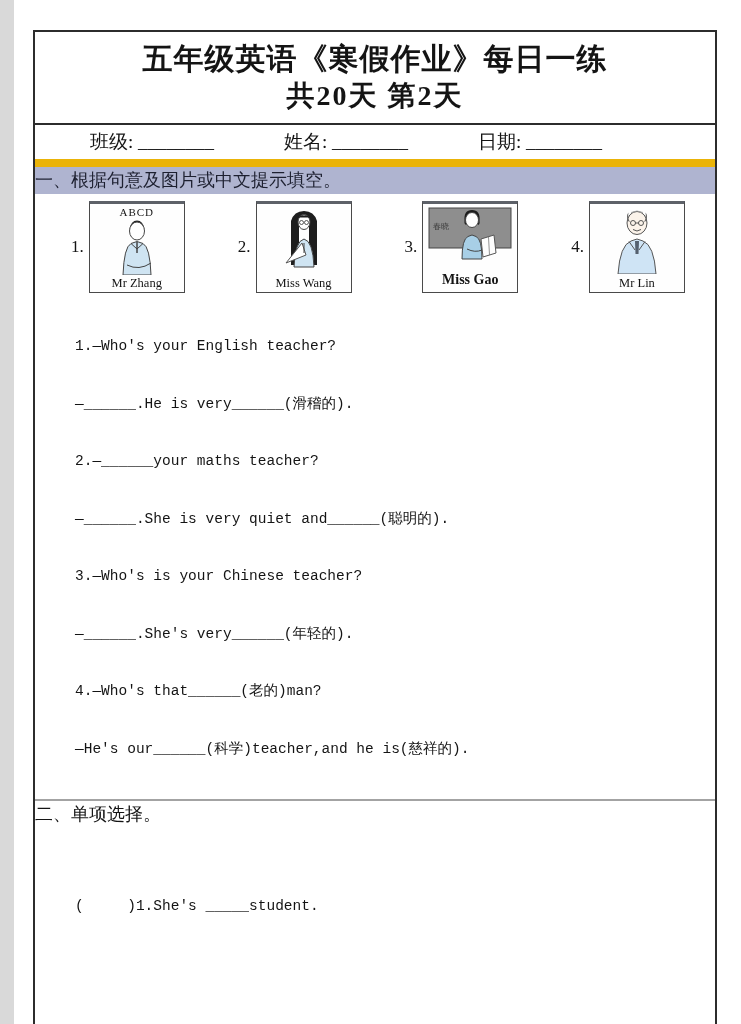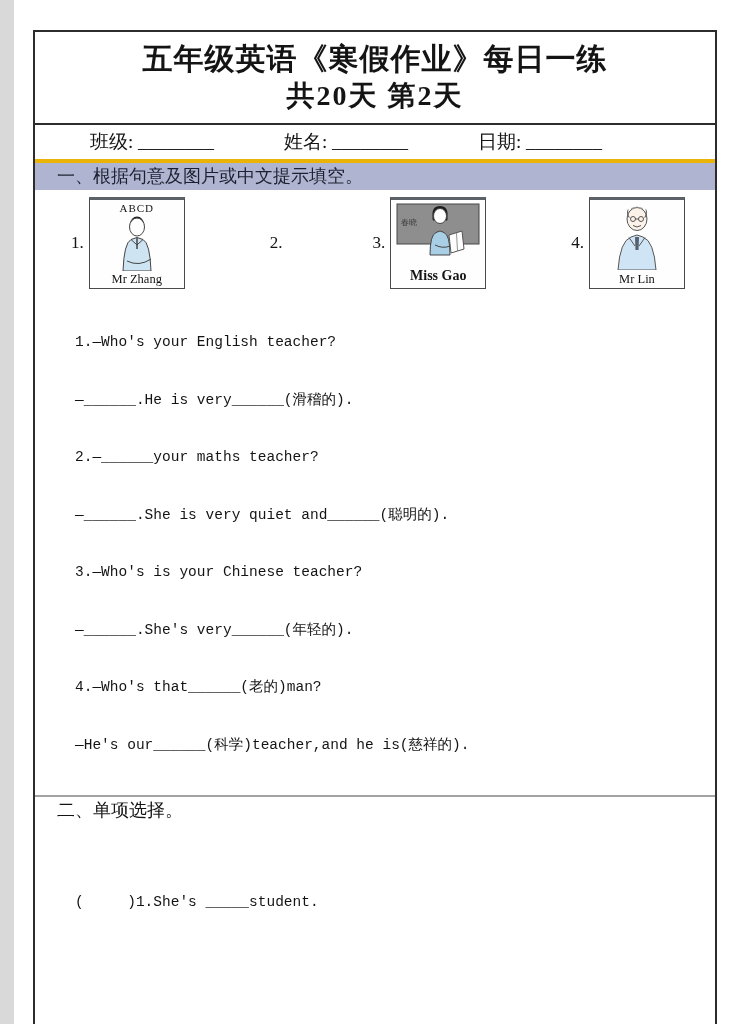--- a/index.html
+++ b/index.html
@@ -10,26 +10,26 @@
   .edge-strip{position:absolute;left:0;top:0;width:14px;height:100%;background:#d9d9d9;}
   .page{
     position:absolute;left:33px;top:30px;width:684px;min-height:994px;background:#fff;
     border:2px solid #2c2c2c;border-bottom:none;box-sizing:border-box;
   }
   
   .title-box{border-bottom:2px solid #2c2c2c;text-align:center;padding:8px 4px 9px;}
   .title-line1{font-size:30px;font-weight:bold;line-height:38px;letter-spacing:1px;}
   .title-line2{font-size:28px;font-weight:bold;line-height:36px;letter-spacing:2px;}
   
-  .meta-row{display:flex;align-items:center;height:34px;border-bottom:4px solid #eab308;
+  .meta-row{display:flex;align-items:center;height:34px;border-bottom:8px solid #eab308;
     font-size:19px;padding-left:55px;white-space:pre;}
   .meta-item + .meta-item{margin-left:70px;}
   .meta-blank{letter-spacing:0;}
   
-  .sec-header{font-size:18px;line-height:21px;padding:3px 22px;}
+  .sec-header{font-size:18px;line-height:21px;padding:3px 0;}
   .sec-bar{background:#afb4d0;color:#1d2030;}
   .sec-plain{border-top:2px solid #a3a3a3;background:#fff;}
   
   .images-row{display:flex;justify-content:space-between;padding:7px 30px 6px 36px;}
   .img-unit{display:flex;align-items:center;}
   .img-num{font-size:17px;margin-right:5px;}
   .img-box{width:96px;height:92px;border:1px solid #4a4a4a;border-top:3px solid #5d6168;
     position:relative;background:#fefefe;box-sizing:border-box;}
   .img-top{position:absolute;top:2px;left:0;right:0;text-align:center;font-size:11px;letter-spacing:1px;}
   .img-caption{position:absolute;bottom:1px;left:0;right:0;text-align:center;font-size:12.5px;}
@@ -81,20 +81,33 @@
           <path d="M46,23 L46,34" stroke="#444444" stroke-width="1.5" fill="none"></path>
           <path d="M40,24.5 L46,30 L52,24.5" fill="none" stroke="#444444" stroke-width="1"></path>
           <path d="M36,46 Q48,52 60,44" fill="none" stroke="#444444" stroke-width="1"></path>
         </svg>
         <span class="img-caption">Mr Zhang</span>
       </div>
     </div>
 
     <div class="img-unit u2">
       <span class="img-num">2.</span>
+      <div class="img-box">
+        <svg viewBox="0 0 92 66">
+          <path d="M33,56 L33,12 Q36,2 46,2 Q56,2 59,12 L59,56 L51,56 L51,18 L41,18 L41,56 Z" fill="#1d1d1d"></path>
+          <ellipse cx="46" cy="13" rx="6" ry="7.5" fill="#ffffff" stroke="#444444" stroke-width="1"></ellipse>
+          <path d="M40,8.5 Q43,5.5 46,6.5 Q49,5.5 52,8.5" fill="#1d1d1d"></path>
+          <circle cx="43.5" cy="13.5" r="2" fill="none" stroke="#333333" stroke-width="0.8"></circle>
+          <circle cx="48.5" cy="13.5" r="2" fill="none" stroke="#333333" stroke-width="0.8"></circle>
+          <path d="M36,58 Q37,32 46,30 Q55,32 56,58 Z" fill="#cfe4f2" stroke="#444444" stroke-width="1"></path>
+          <polygon points="28,54 44,34 48,46" fill="#ffffff" stroke="#555555" stroke-width="1"></polygon>
+          <path d="M46,34 L46,44" stroke="#444444" stroke-width="1" fill="none"></path>
+        </svg>
+        <span class="img-caption">Miss Wang</span>
+      </div>
     </div>
 
     <div class="img-unit u3 gao">
       <span class="img-num">3.</span>
       <div class="img-box">
         <svg viewBox="0 0 92 66">
           <rect x="5" y="1" width="82" height="40" fill="#8e8e8e" stroke="#444444" stroke-width="1"></rect>
           <text x="9" y="22" font-size="8" fill="#3a3a3a">春晓</text>
           <path d="M40.5,14 Q39.5,3 48,3 Q56.5,3 55.5,14 Q56,17.5 54,18 Q55,9.5 51,7.5 Q48,6 44.5,8 Q41,10 42.5,18 Q40,17.5 40.5,14" fill="#1d1d1d"></path>
           <ellipse cx="48" cy="13" rx="6.5" ry="7.5" fill="#ffffff" stroke="#444444" stroke-width="1"></ellipse>

